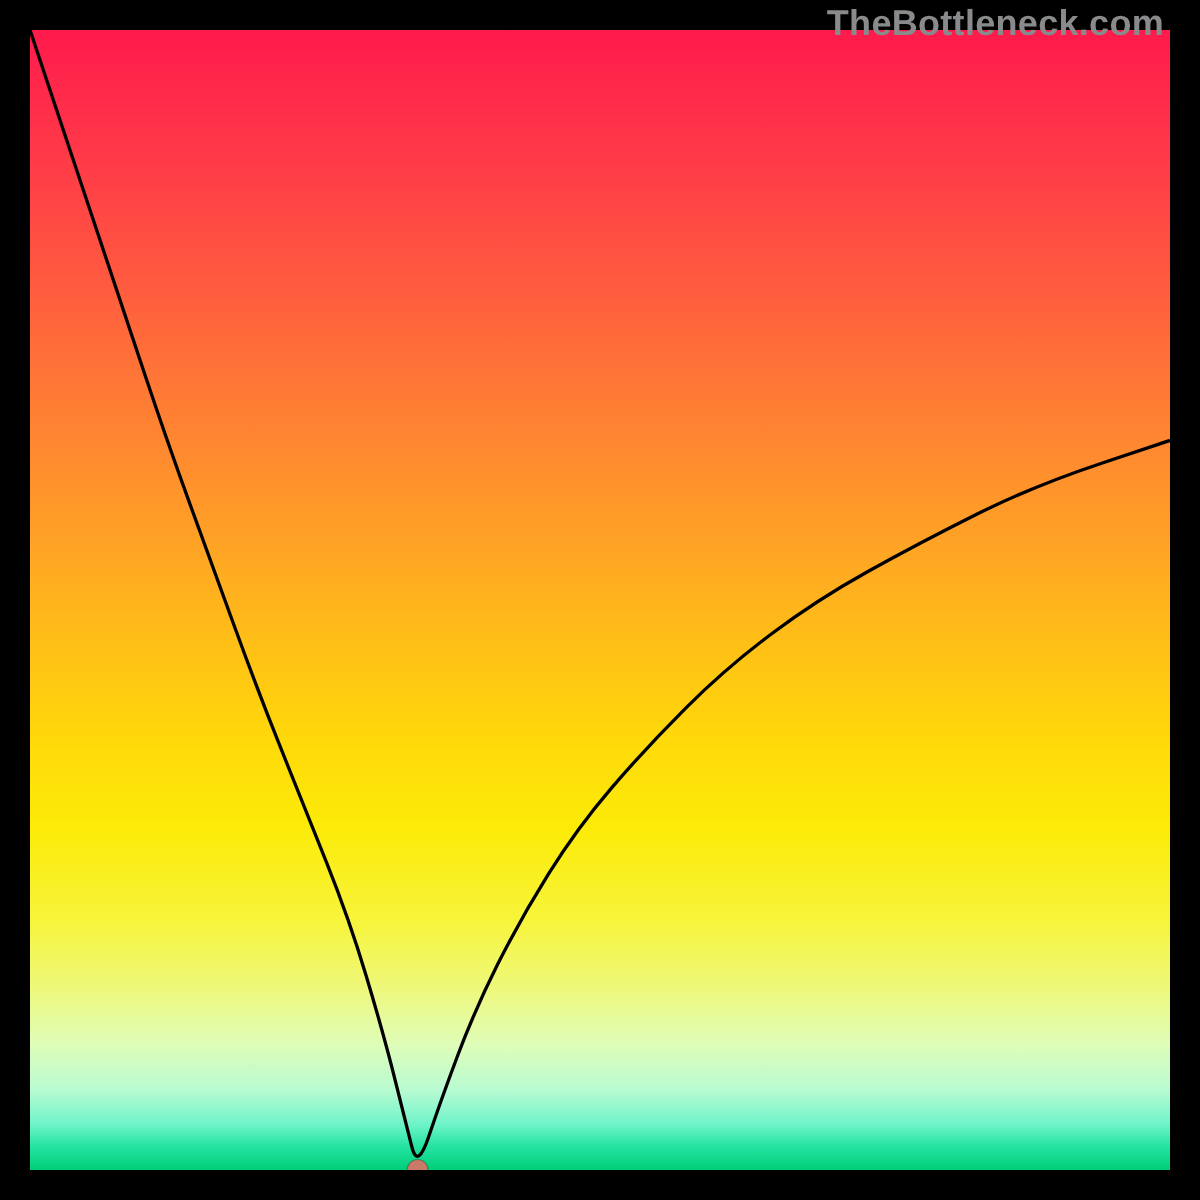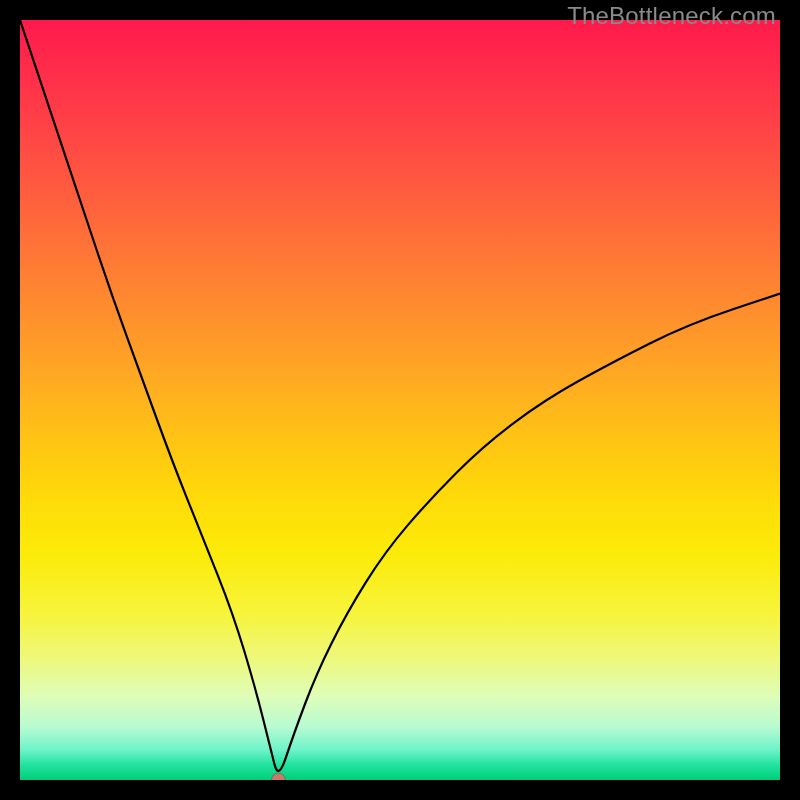--- a/index.html
+++ b/index.html
@@ -46,21 +46,21 @@
       #22e3a0 98%,
       #00ce78 100%
     );
   }
   .watermark {
     position: absolute;
     top: 2px;
     right: 24px;
     color: #888a8c;
     font-size: 24px;
-    font-weight: 400;
+    font-weight: 700;
     letter-spacing: 0.2px;
     z-index: 20;
   }
   svg.curve {
     position: absolute;
     left: 0;
     top: 0;
     width: 760px;
     height: 760px;
     z-index: 10;

